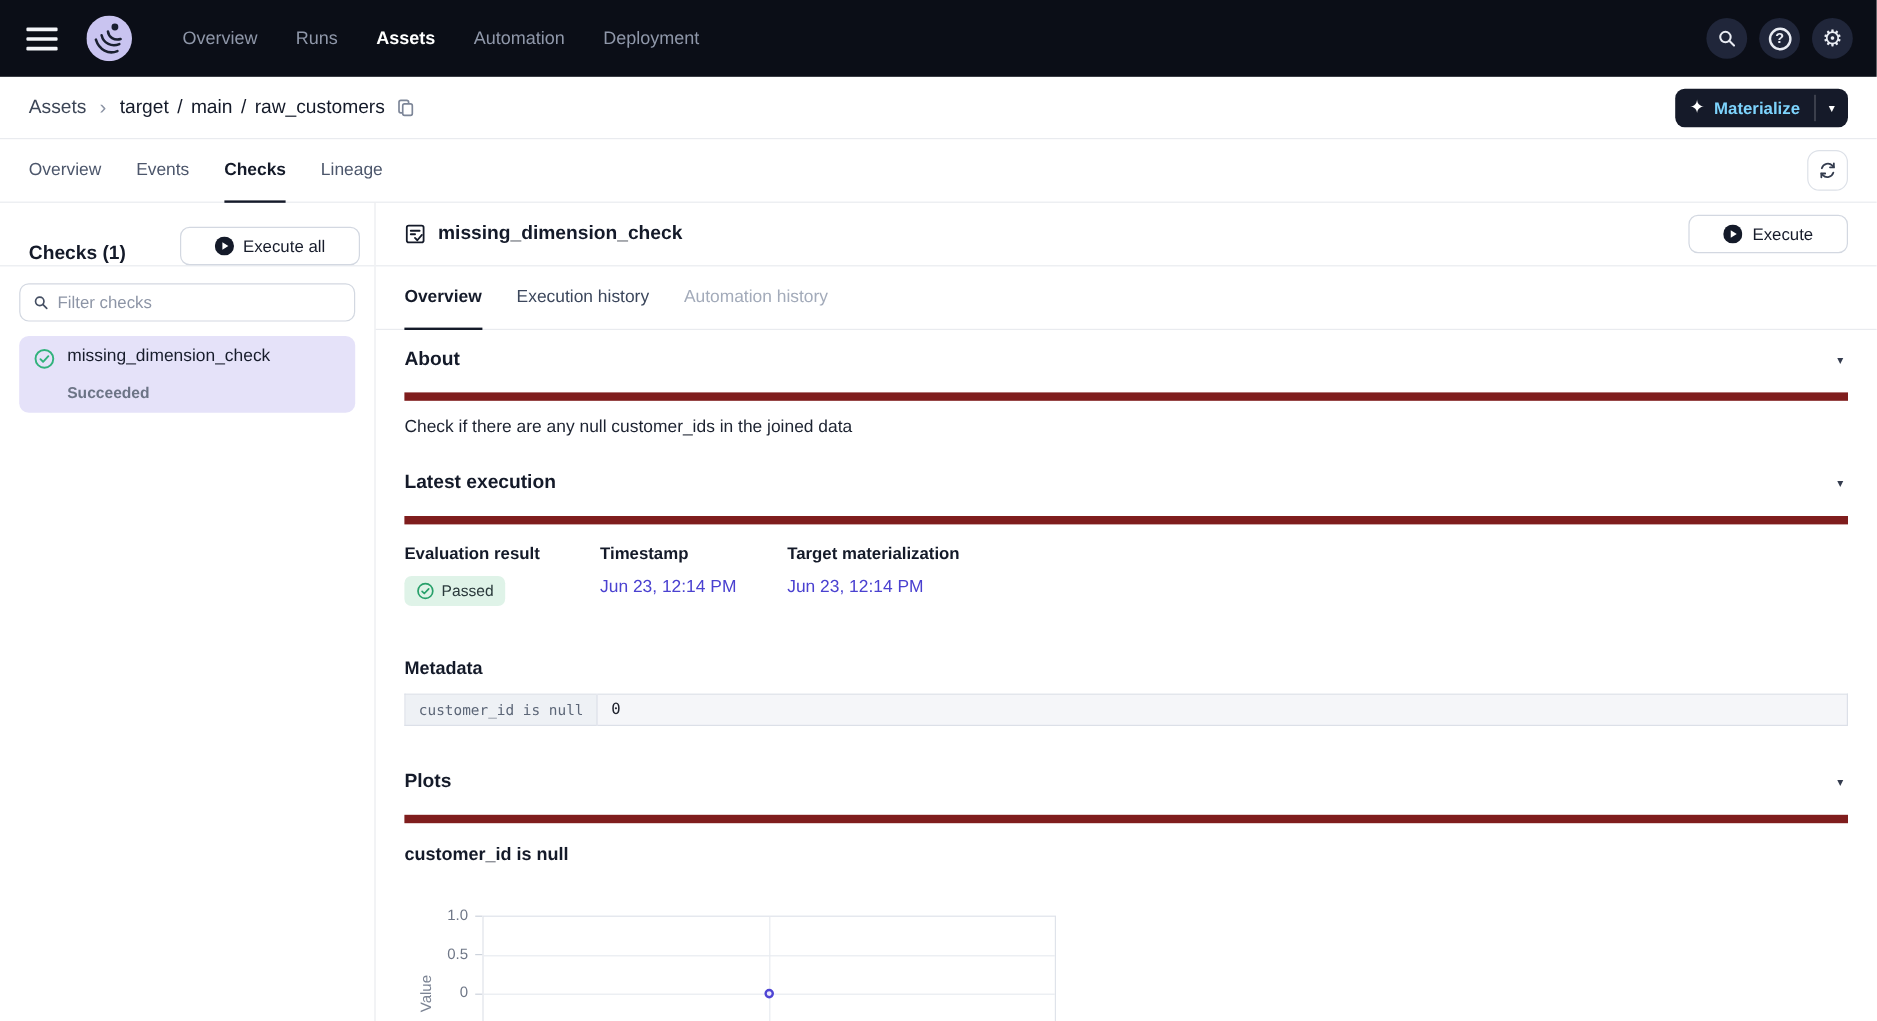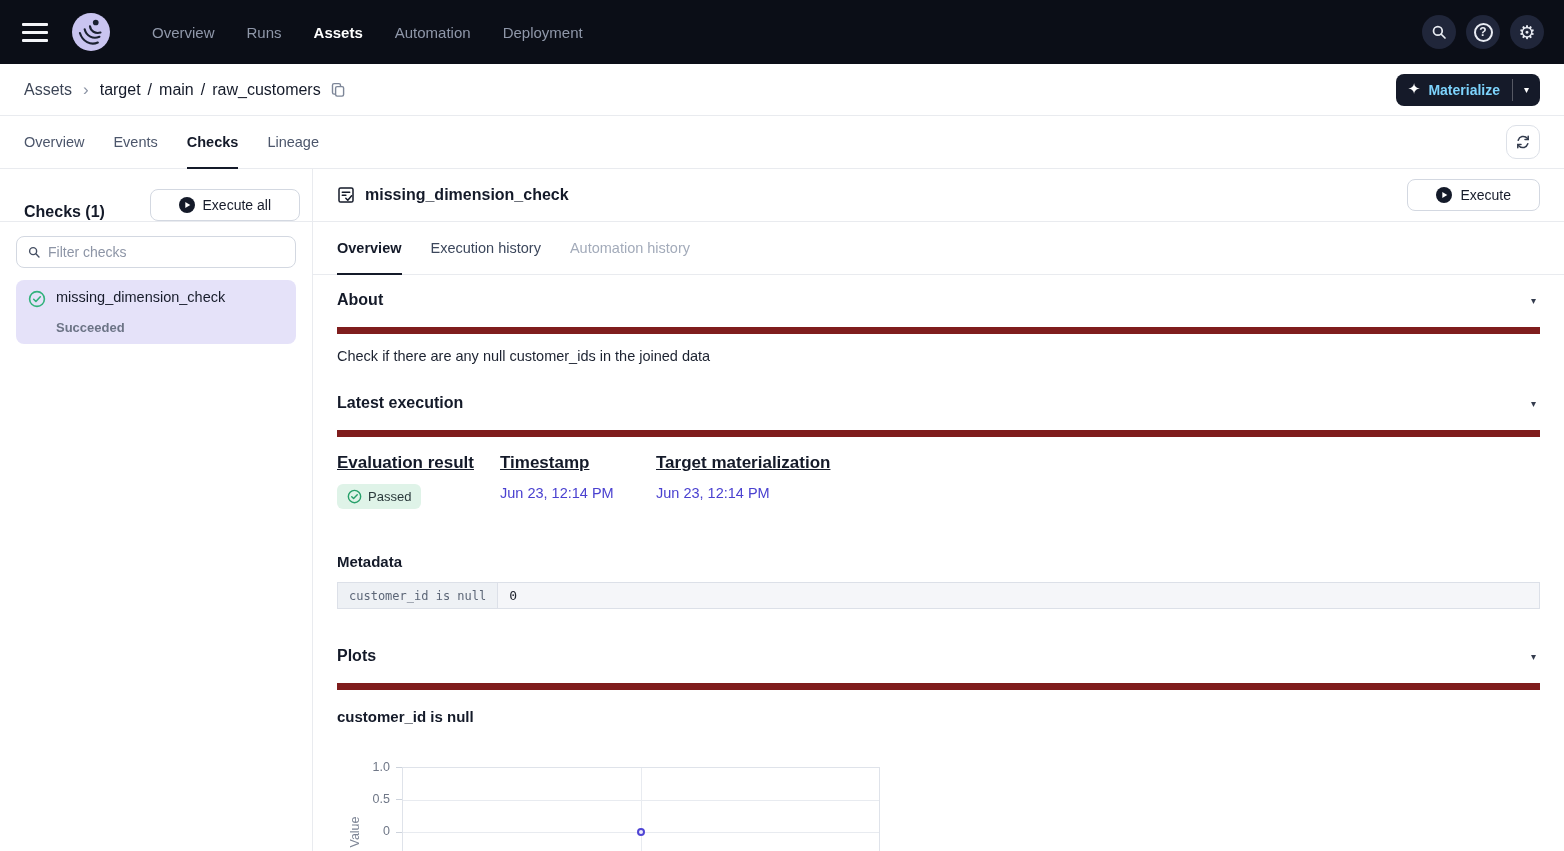--- a/index.html
+++ b/index.html
@@ -127,21 +127,21 @@
   .section-head {
     display: flex; align-items: center; justify-content: space-between;
     padding: 16px 0 18px; border-bottom: 7px solid #7f1d1d;
   }
   .section-head h2 { font-size: 16px; font-weight: 700; }
   .sec-caret { font-size: 10px; color: #343c4e; cursor: pointer; padding: 2px 4px; }
   .about-desc { padding: 14px 0 4px; font-size: 14.5px; color: #1c2230; }
   .exec-grid { display: flex; margin-top: 16px; }
   .exec-col1 { width: 163px; }
   .exec-col2 { width: 156px; }
-  .exec-head { font-size: 17px; font-weight: 700; text-decoration: underline; }
+  .exec-head { font-size: 14px; font-weight: 700; }
   .exec-val { margin-top: 11px; }
   .badge-pass {
     display: inline-flex; align-items: center; gap: 6px;
     background: #dff3e8; border-radius: 6px; height: 25px; padding: 0 10px;
     font-size: 13px; color: #2b3a3c;
   }
   .link { color: #4a41d0; font-size: 14.5px; cursor: pointer; }
   .meta-h { margin-top: 44px; font-size: 15px; font-weight: 700; }
   .meta-table { margin-top: 12px; width: 100%; border: 1px solid #dce0e8; border-collapse: collapse; }
   .meta-table td { font-family: "DejaVu Sans Mono", monospace; padding: 5px 11px; }

